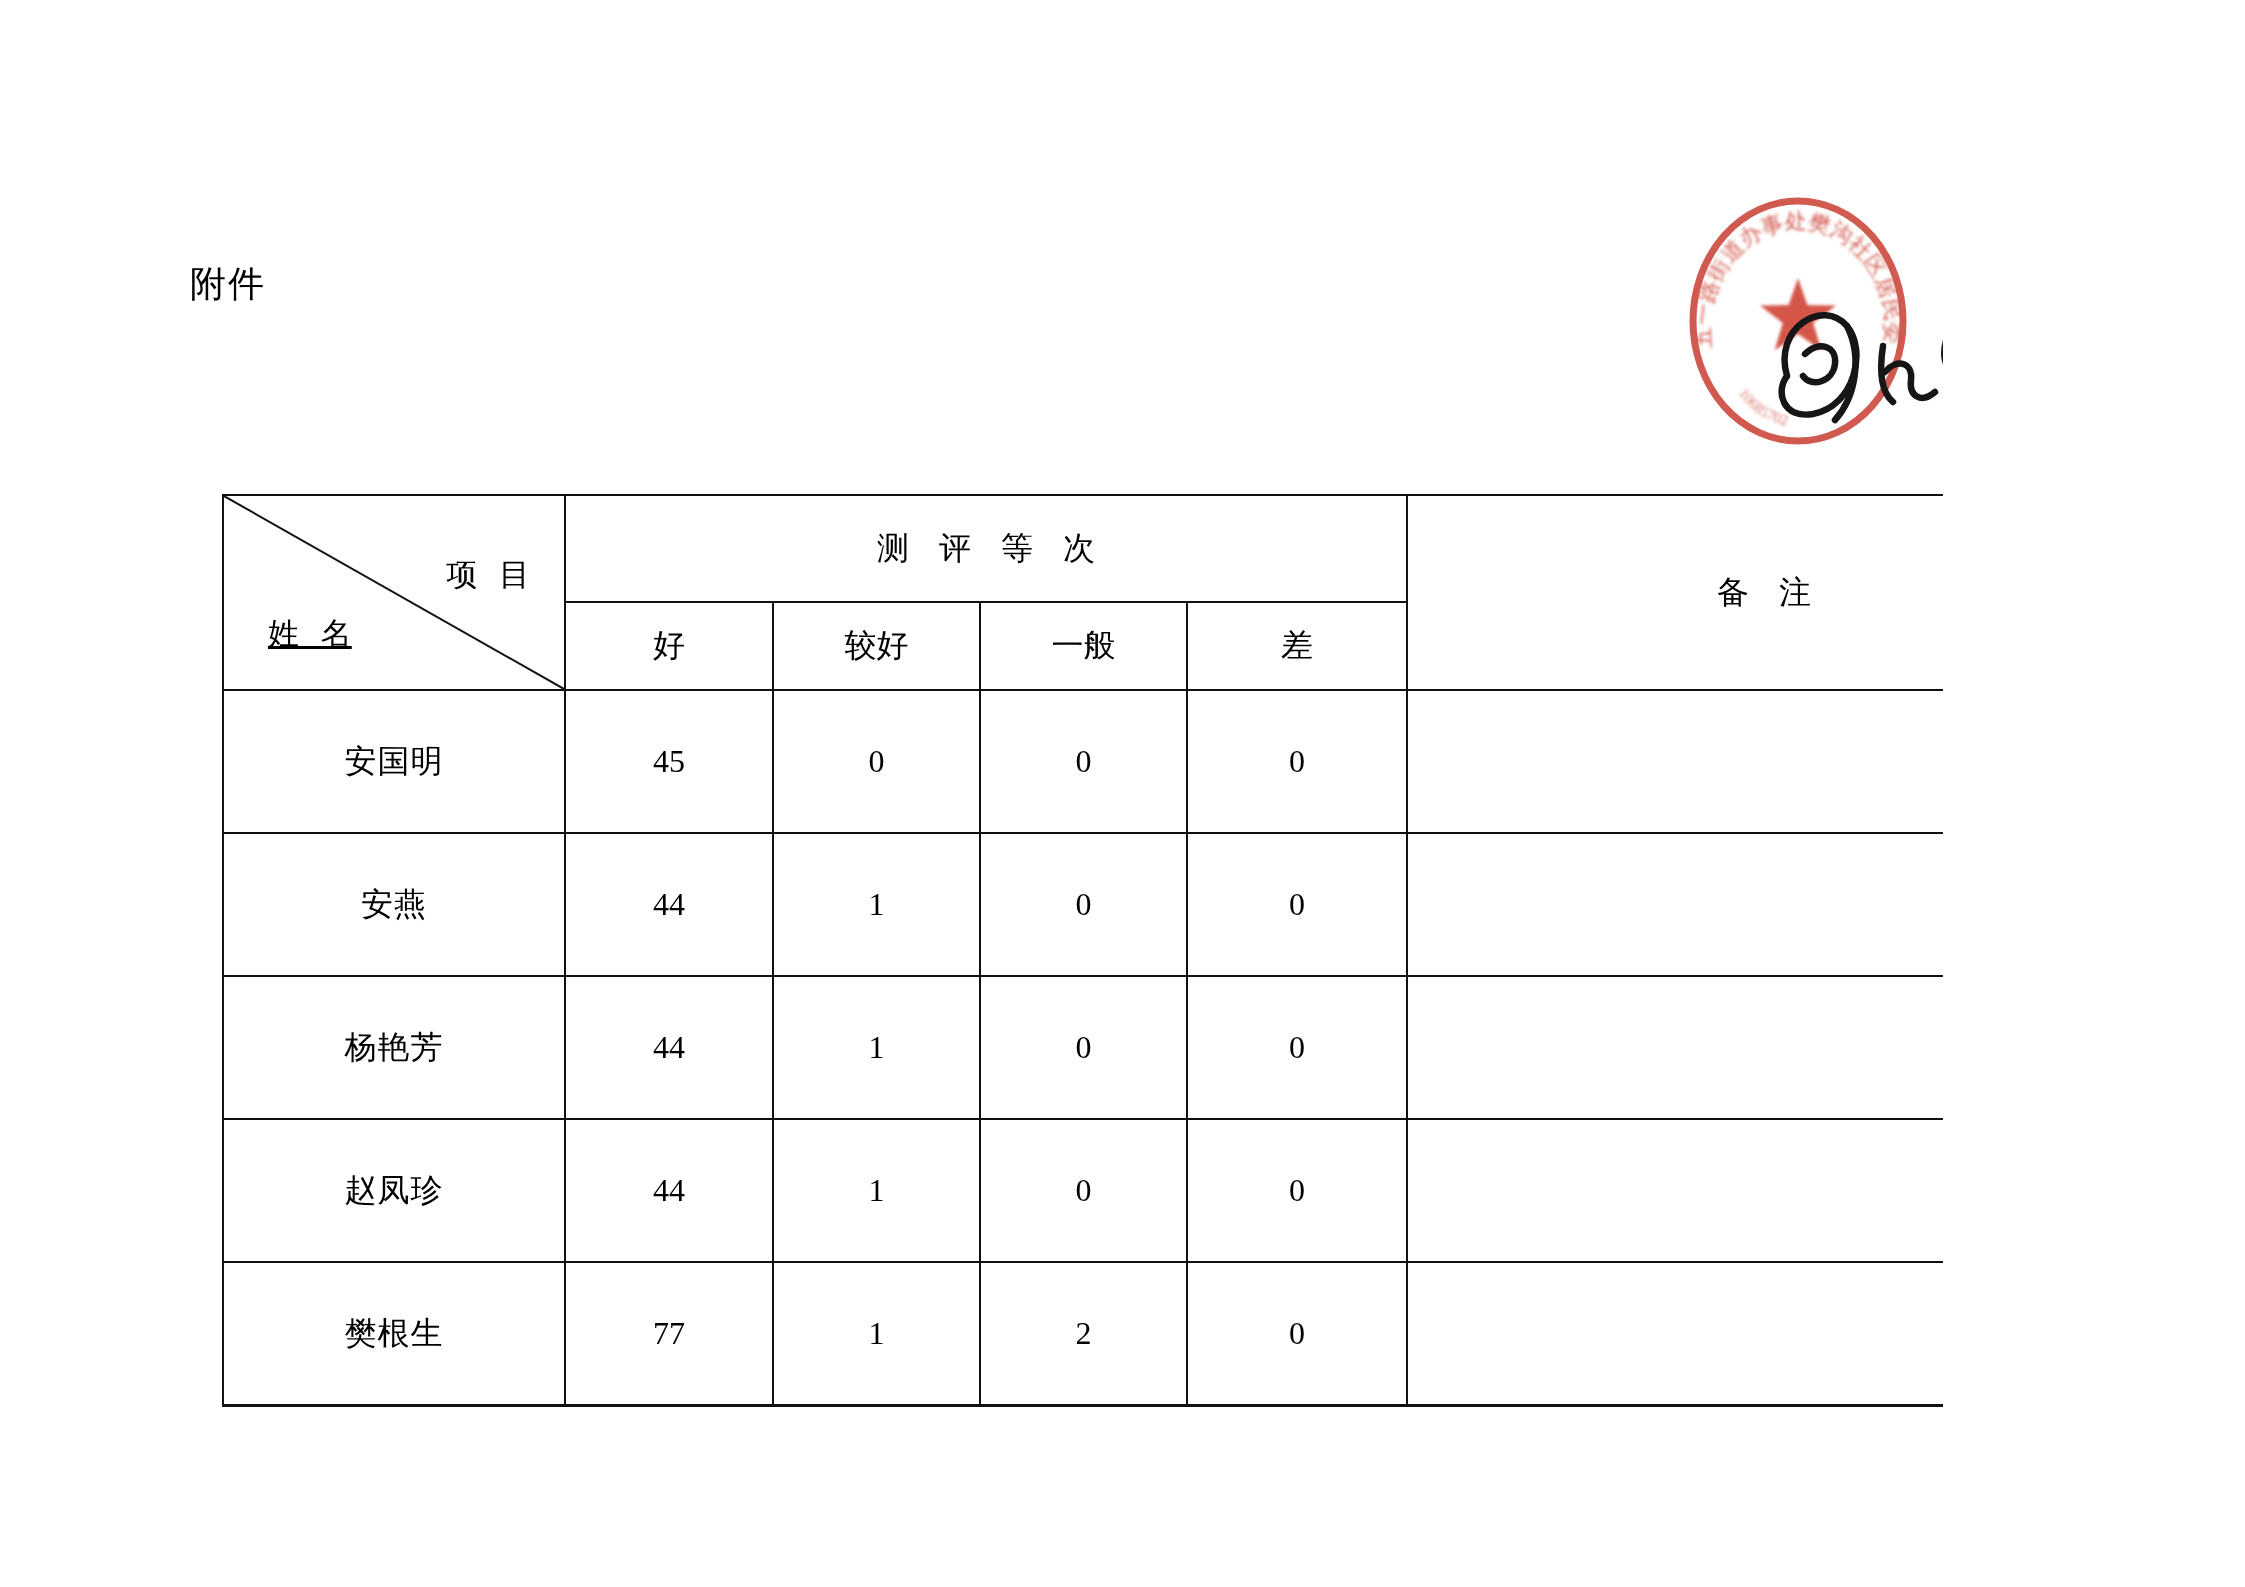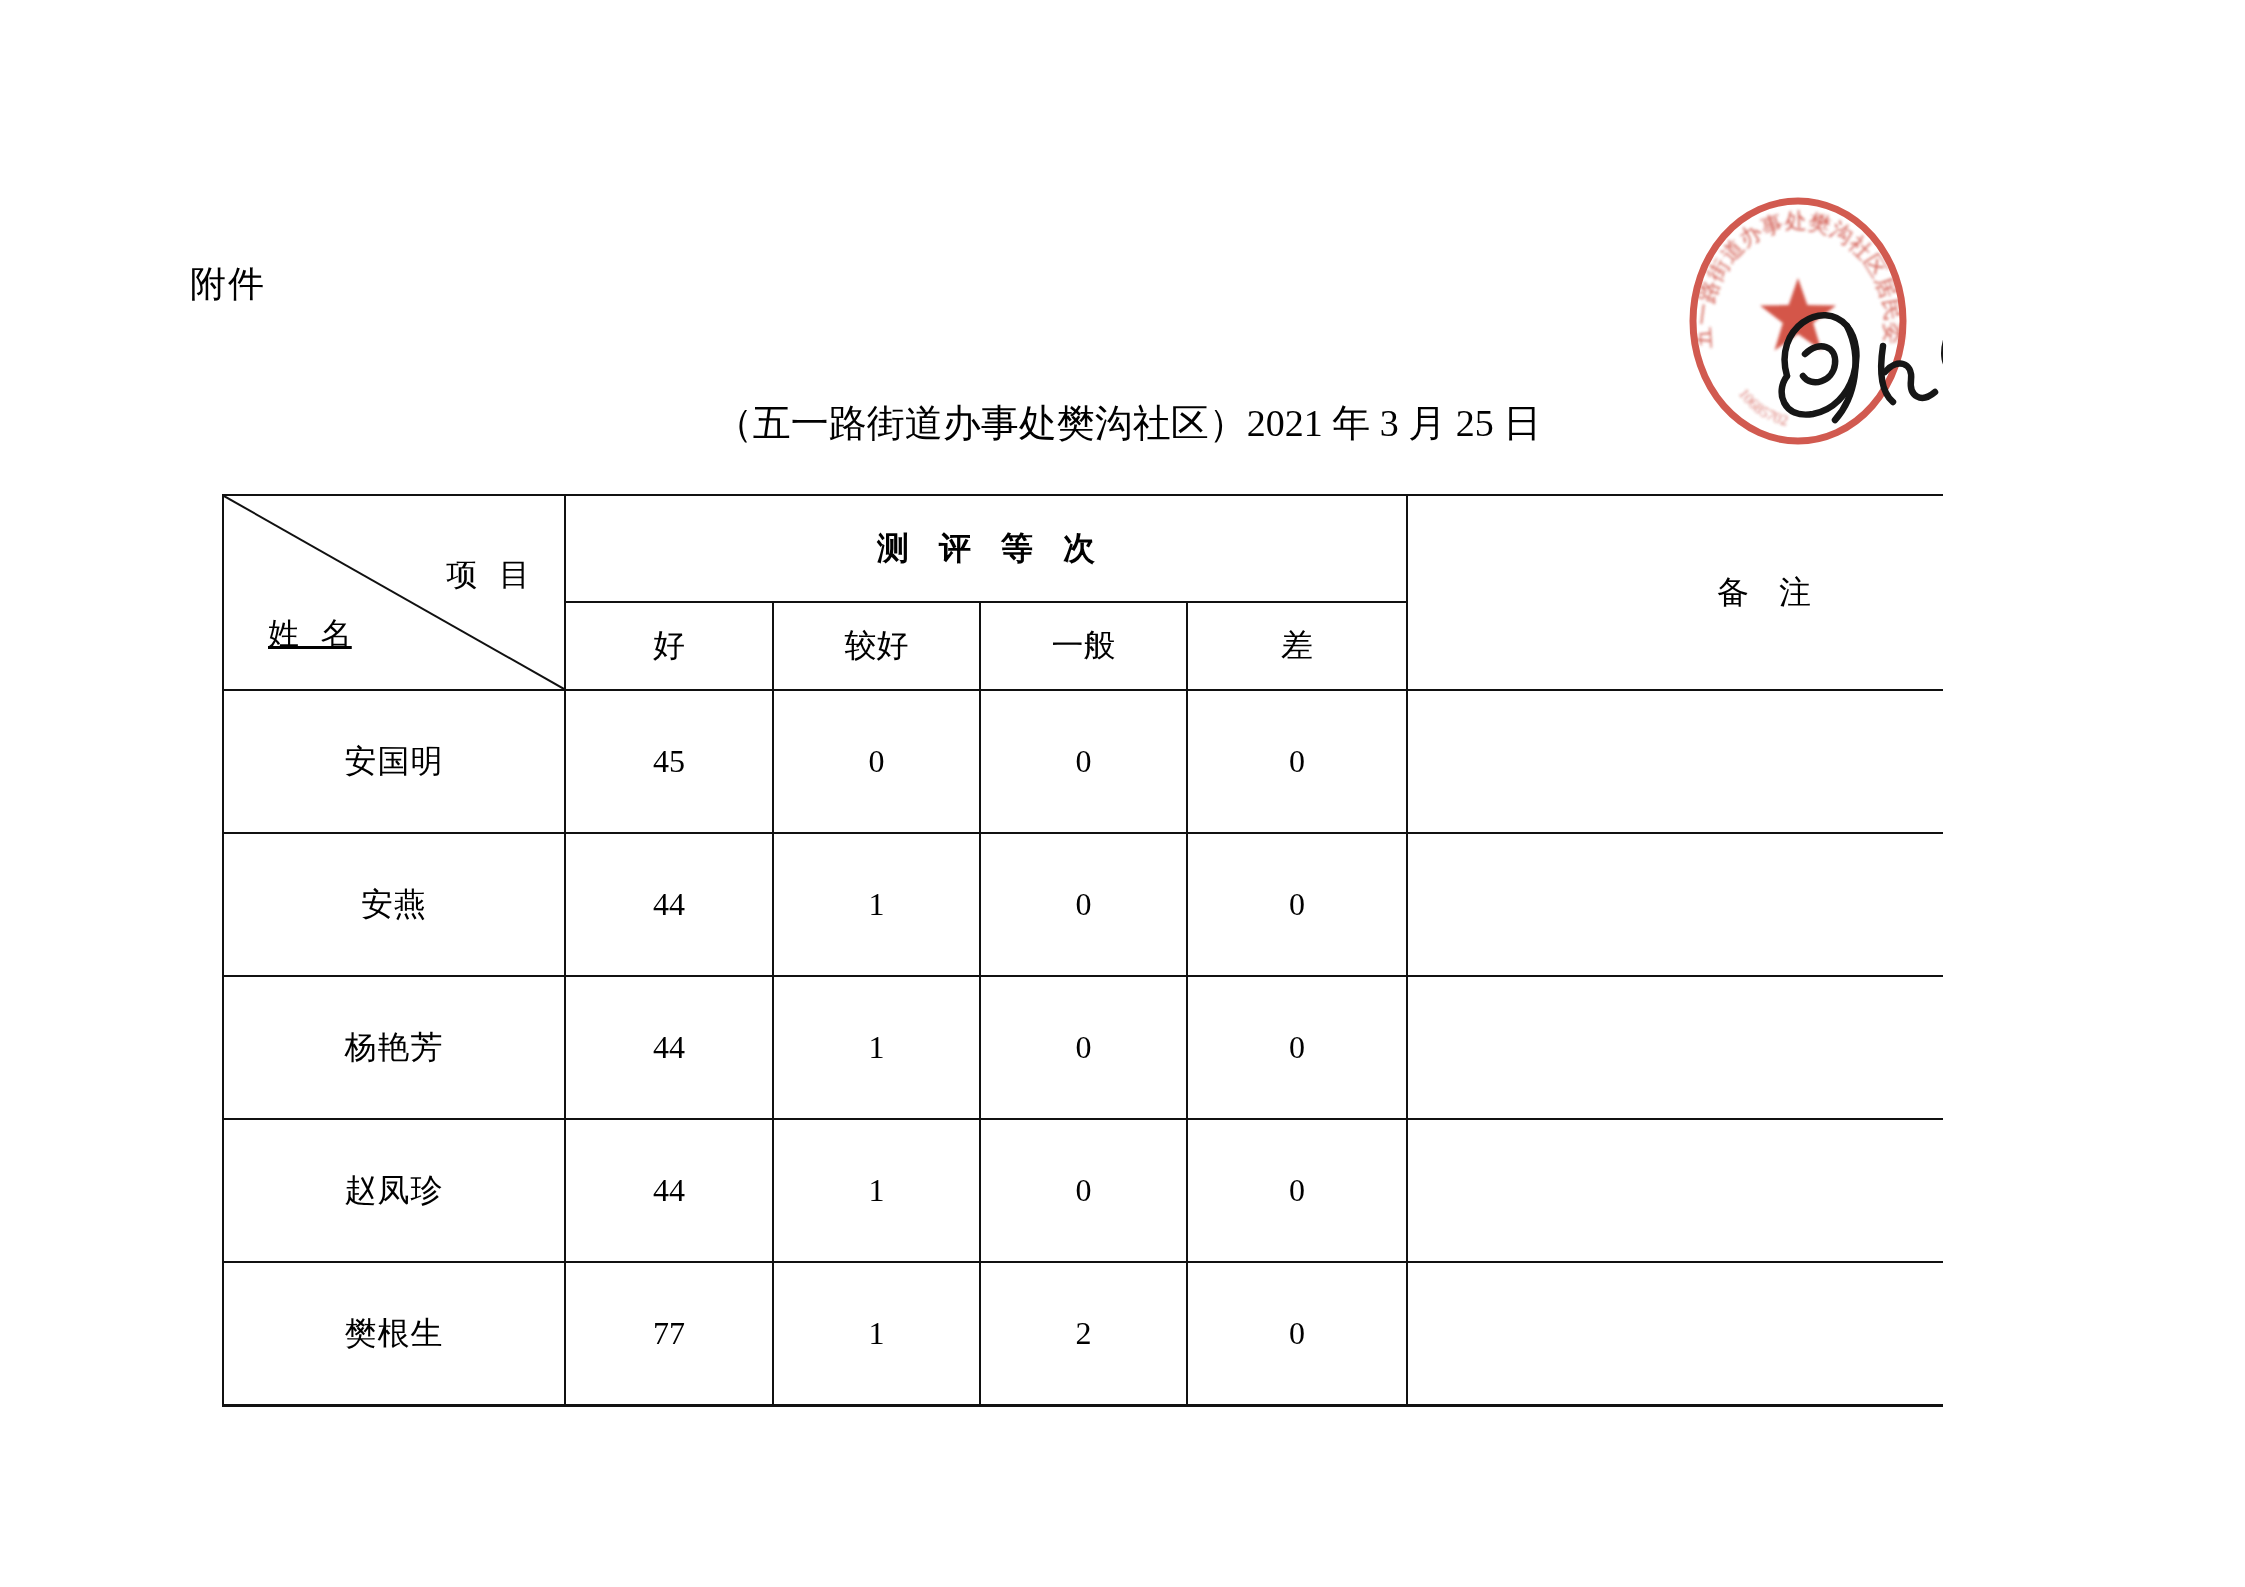--- a/index.html
+++ b/index.html
@@ -61,21 +61,21 @@
   td.corner{position:relative;}
   td.corner svg{position:absolute;left:0;top:0;width:100%;height:100%;}
   .corner-top{
     position:absolute; top:58px; right:34px;
     font-size:31px; word-spacing:14px; white-space:nowrap;
   }
   .corner-bottom{
     position:absolute; bottom:34px; left:44px;
     font-size:31px; word-spacing:14px; white-space:nowrap;text-decoration:underline;
   }
-  .group-hdr{word-spacing:22px; font-size:31px;font-weight:bold;}
+  .group-hdr{word-spacing:22px; font-size:31px;}
   .remark-hdr{word-spacing:22px; font-size:31px;margin-left:44px;}
   .grade-hdr{font-size:31px;}
   td.num{font-size:35px;}
   td.name{font-size:33px; letter-spacing:1px;}
   
   .seal{position:absolute; z-index:1;}
   .seal-left{left:1682px; top:190px; width:232px; height:262px; opacity:0.82;}
   .seal-right{left:1943px; top:182px; width:222px; height:258px; opacity:0.95;}
   .sig-scribble{position:absolute; left:1735px; top:288px; width:270px; height:160px; z-index:3;}
   .sig-name{
@@ -122,21 +122,20 @@
     </defs>
     <ellipse cx="111" cy="129" rx="102" ry="118" fill="none" stroke="#d42a1a" stroke-width="9"></ellipse>
     <text font-size="24" font-weight="bold" fill="#d42a1a" filter="url(#blur2)" font-family="Liberation Sans,sans-serif">
       <textPath href="#arcR" startOffset="0">五一路街道办事处樊沟社区居民委员会</textPath>
     </text>
     <polygon points="111,76 121.5,106.3 153,106.9 127.5,126.2 136.8,157 111,138.5 85.2,157 94.5,126.2 69,106.9 100.5,106.3" fill="#dd2512" filter="url(#blur2)"></polygon>
     <text x="111" y="200" text-anchor="middle" font-size="27" font-weight="bold" fill="#d42a1a" filter="url(#blur2)" font-family="Liberation Sans,sans-serif">樊沟社区居民委员会</text>
   </svg>
 
 
-  <div class="doc-subtitle">（五一路街道办事处樊沟社区）2021 年 3 月 25 日</div>
 
   <svg class="sig-scribble" viewBox="0 0 270 160">
     <g fill="none" stroke="#161616" stroke-width="6.5" stroke-linecap="round" stroke-linejoin="round">
       <path d="M52,88 C38,40 88,10 112,38 C132,62 120,118 78,126 C48,131 40,104 52,88"></path>
       <path d="M70,66 C84,52 102,58 100,76 C98,94 76,100 68,88"></path>
       <path d="M112,38 C128,70 120,110 100,132"></path>
       <path d="M148,58 C144,84 146,104 158,114"></path>
       <path d="M150,84 C162,70 178,74 176,92 C174,108 186,116 200,104"></path>
       <path d="M214,44 C206,64 208,84 222,80 C236,76 230,58 244,56 C258,54 254,86 244,104 C238,116 252,122 262,112"></path>
     </g>

